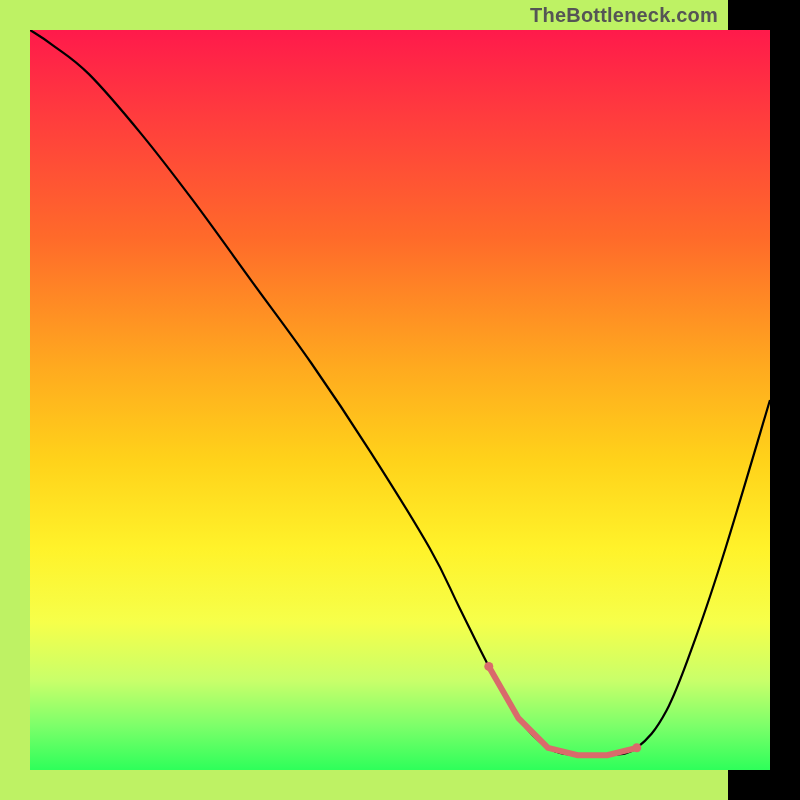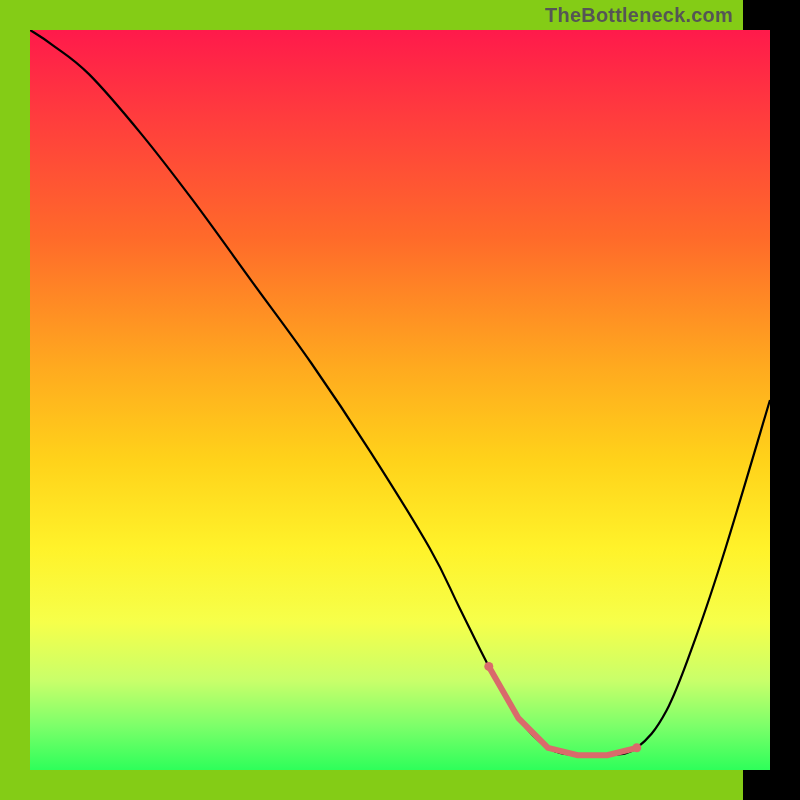--- a/index.html
+++ b/index.html
@@ -8,22 +8,21 @@
     width: 800px;
     height: 800px;
     background: #000;
     font-family: Arial, Helvetica, sans-serif;
     overflow: hidden;
   }
   .frame {
     position: relative;
     width: 728px;
     height: 800px;
-    background: #84cc16;
-    padding-left: 15px;
+    background: #bef264;
   }
   .watermark {
     position: absolute;
     top: 4px;
     right: 10px;
     color: #555;
     font-size: 20px;
     font-weight: 600;
     letter-spacing: 0.2px;
     z-index: 20;

